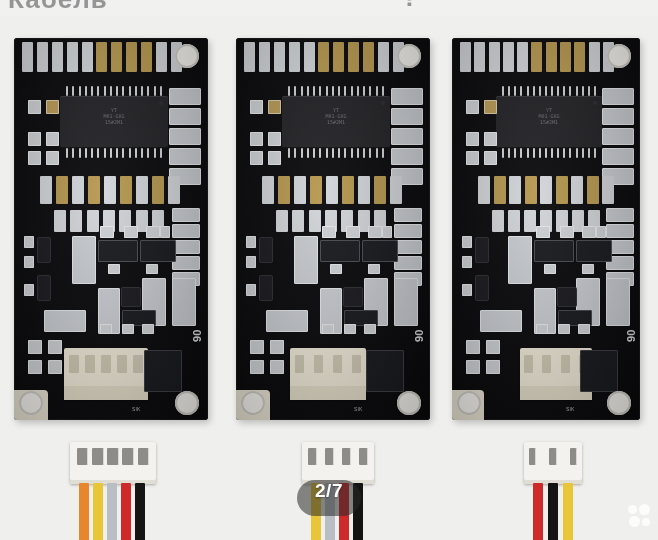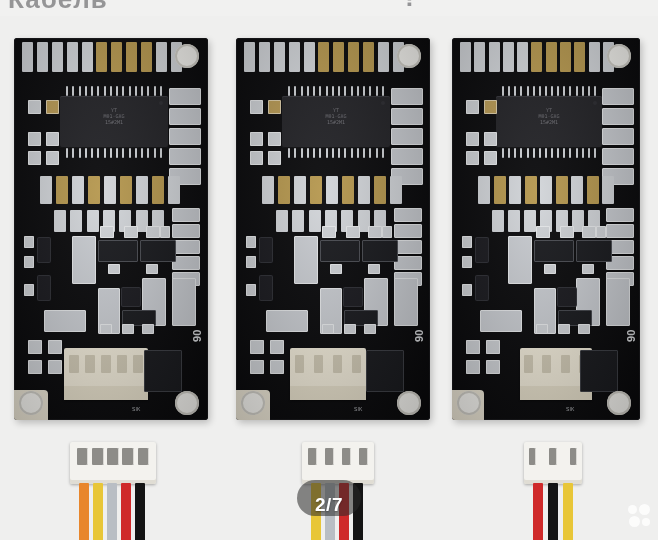--- a/index.html
+++ b/index.html
@@ -85,21 +85,21 @@
   .plug{position:absolute;left:0;top:0;background:#f3f2ee;border-radius:2px;
         box-shadow:inset 0 -4px 0 #e0ddd4, 0 1px 3px rgba(0,0,0,.3);}
   .plug .teeth{position:absolute;left:8%;right:8%;top:14%;height:40%;display:flex;justify-content:space-between;}
   .plug .teeth i{display:block;width:16%;background:#8d8c88;border-radius:1px;
                  box-shadow:inset -1px 0 0 #d9d8d4;}
   .wires{position:absolute;display:flex;}
   .wires i{display:block;height:100%;border-radius:1px;}
 
   
   .page-pill{
-    position:absolute;display:flex;align-items:flex-end;justify-content:center;
+    position:absolute;display:flex;align-items:flex-start;justify-content:center;
     border-radius:20px;background:rgba(40,40,40,.55);
     color:#fff;font-size:19px;font-weight:700;letter-spacing:.5px;
     text-shadow:0 1px 2px rgba(0,0,0,.35);
   }
 
   
   .watermark{position:absolute;display:flex;align-items:center;gap:5px;opacity:.82;}
   .wm-logo{position:relative;width:24px;height:24px;}
   .wm-logo i{position:absolute;border-radius:50%;background:#fff;}
   .wm-text{color:#fff;font-size:27px;font-weight:700;letter-spacing:-.5px;

